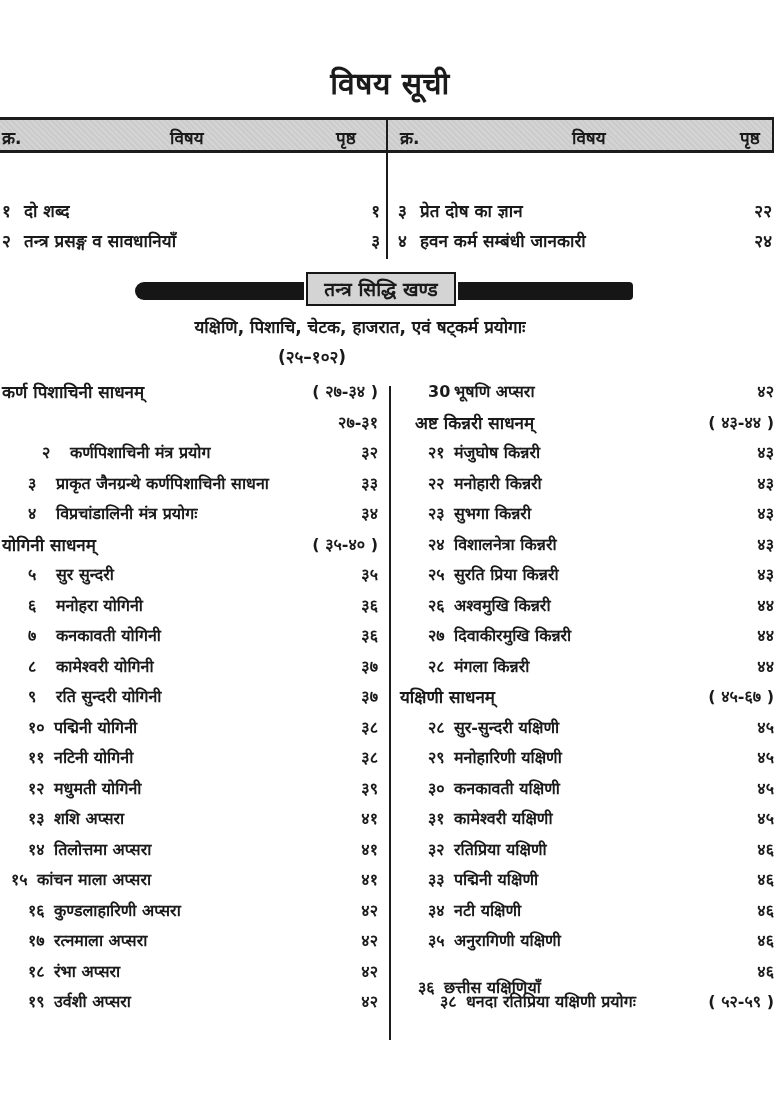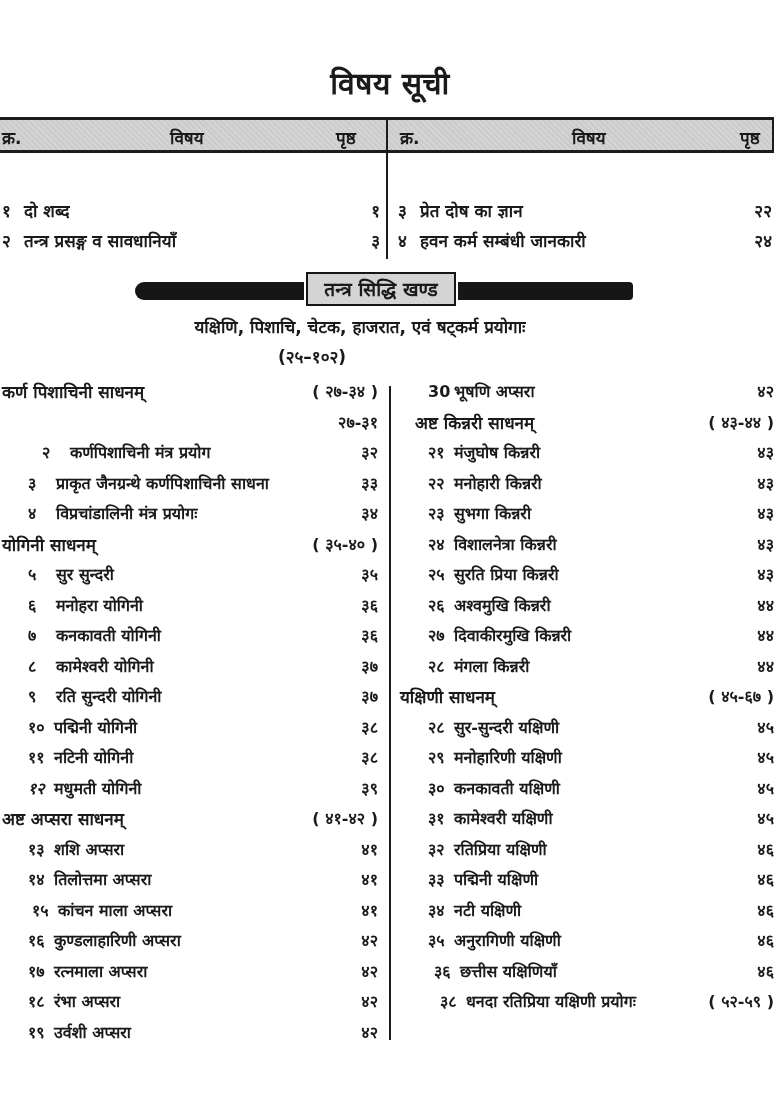--- a/index.html
+++ b/index.html
@@ -137,37 +137,33 @@
     </div>
     <div class="row item">
       <span class="txt" style="left: 28px;"><span style="display: inline-block; min-width: 26px;">१०</span><span>पद्मिनी योगिनी</span></span>
       <span class="pg">३८</span>
     </div>
     <div class="row item">
       <span class="txt" style="left: 28px;"><span style="display: inline-block; min-width: 26px;">११</span><span>नटिनी योगिनी</span></span>
       <span class="pg">३८</span>
     </div>
     <div class="row item">
-      <span class="txt" style="left: 28px;"><span style="display: inline-block; min-width: 26px; font-style: italic;">१२</span><span>मधुमती योगिनी</span></span>
+      <span class="txt" style="left: 28px;"><span style="display: inline-block; min-width: 26px;">१२</span><span>मधुमती योगिनी</span></span>
       <span class="pg">३९</span>
-    </div>
-    <div class="row section">
-      <span class="txt" style="left: 2px;">अष्ट अप्सरा साधनम्</span>
-      <span class="pg">( ४१-४२ )</span>
     </div>
     <div class="row item">
       <span class="txt" style="left: 28px;"><span style="display: inline-block; min-width: 26px;">१३</span><span>शशि अप्सरा</span></span>
       <span class="pg">४१</span>
     </div>
     <div class="row item">
       <span class="txt" style="left: 28px;"><span style="display: inline-block; min-width: 26px;">१४</span><span>तिलोत्तमा अप्सरा</span></span>
       <span class="pg">४१</span>
     </div>
     <div class="row item">
-      <span class="txt" style="left: 32px;"><span style="display: inline-block; min-width: 26px;">१५</span><span>कांचन माला अप्सरा</span></span>
+      <span class="txt" style="left: 11px;"><span style="display: inline-block; min-width: 26px;">१५</span><span>कांचन माला अप्सरा</span></span>
       <span class="pg">४१</span>
     </div>
     <div class="row item">
       <span class="txt" style="left: 28px;"><span style="display: inline-block; min-width: 26px;">१६</span><span>कुण्डलाहारिणी अप्सरा</span></span>
       <span class="pg">४२</span>
     </div>
     <div class="row item">
       <span class="txt" style="left: 28px;"><span style="display: inline-block; min-width: 26px; font-family: Liberation Mono, monospace;">१७</span><span>रत्नमाला अप्सरा</span></span>
       <span class="pg">४२</span>
     </div>
@@ -251,20 +247,20 @@
     </div>
     <div class="row item">
       <span class="txt" style="left: 30px;"><span style="display: inline-block; min-width: 26px;">३४</span><span>नटी यक्षिणी</span></span>
       <span class="pg">४६</span>
     </div>
     <div class="row item">
       <span class="txt" style="left: 30px;"><span style="display: inline-block; min-width: 26px;">३५</span><span>अनुरागिणी यक्षिणी</span></span>
       <span class="pg">४६</span>
     </div>
     <div class="row strong">
-      <span class="txt" style="left: 36px;"><span style="display: inline-block; min-width: 26px;">३६</span><span>छत्तीस यक्षिणियाँ</span></span>
+      <span class="txt" style="left: 20px; margin-top: 16px;"><span style="display: inline-block; min-width: 26px;">३६</span><span>छत्तीस यक्षिणियाँ</span></span>
       <span class="pg">४६</span>
     </div>
     <div class="row item strong">
       <span class="txt" style="left: 42px;"><span style="display: inline-block; min-width: 26px;">३८</span><span>धनदा रतिप्रिया यक्षिणी प्रयोगः</span></span>
       <span class="pg">( ५२-५९ )</span>
     </div>
   </div>
 
 </body></html>

